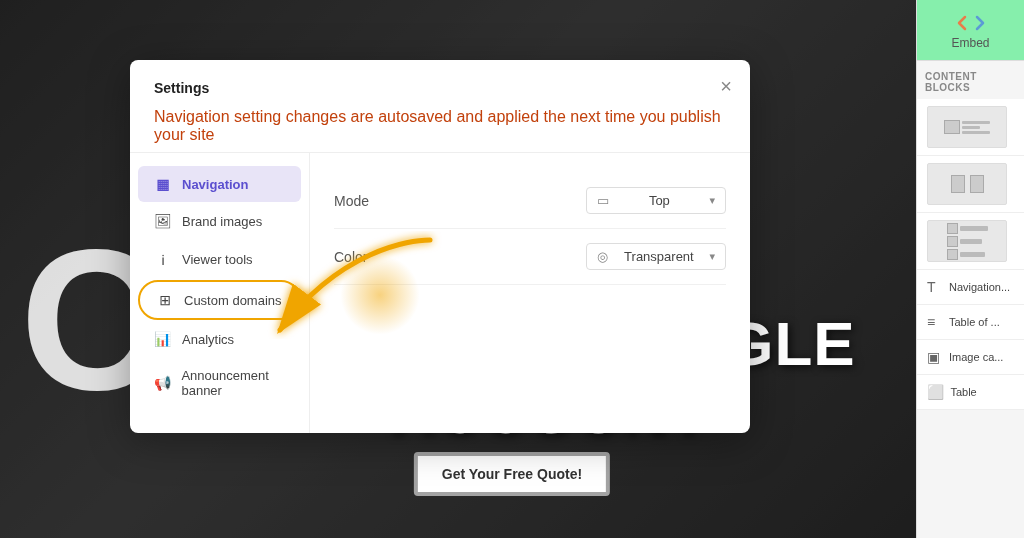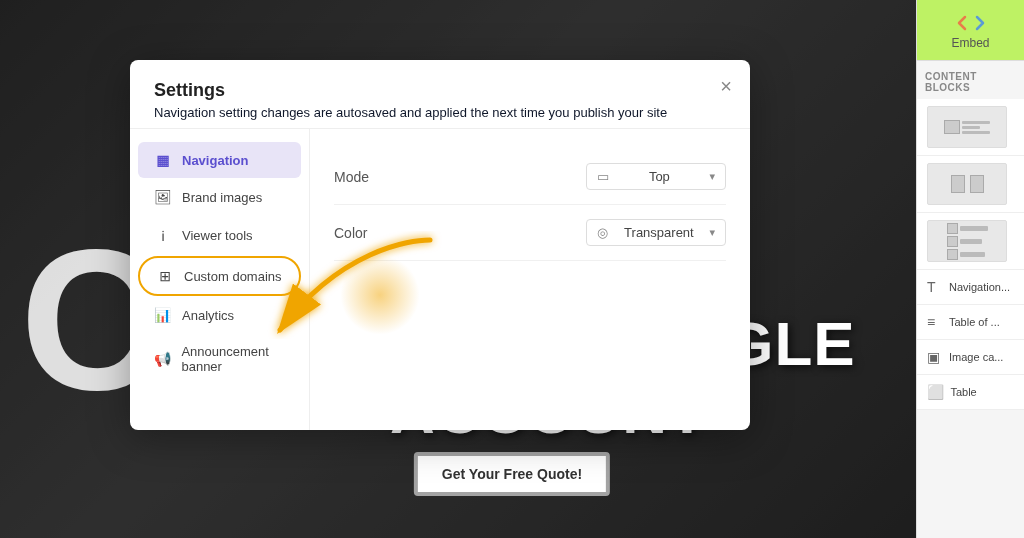--- a/index.html
+++ b/index.html
@@ -102,21 +102,21 @@
     
     .embed-btn {
       width: 100%;
       display: flex;
       flex-direction: column;
       align-items: center;
       justify-content: center;
       padding: 14px 8px 10px;
       border-bottom: 1px solid #ddd;
       cursor: pointer;
-      background: #bef264;
+      background: #86efac;
     }
     .embed-icon {
       width: 28px;
       height: 18px;
       margin-bottom: 4px;
     }
     .embed-label {
       font-size: 12px;
       color: #555;
       font-weight: 500;
@@ -202,28 +202,28 @@
       position: relative;
       display: flex;
       flex-direction: column;
       overflow: hidden;
     }
     .dialog-header {
       padding: 20px 24px 8px;
       border-bottom: 1px solid #eee;
     }
     .dialog-title {
-      font-size: 18px;
+      font-size: 14px;
       font-weight: 700;
       color: #222;
-      margin-bottom: 4px;
+      margin-bottom: 12px;
     }
     .dialog-subtitle {
-      font-size: 13px;
-      color: #0f172a;
+      font-size: 16px;
+      color: #c2410c;
     }
     .dialog-close {
       position: absolute;
       top: 16px;
       right: 18px;
       font-size: 20px;
       color: #888;
       cursor: pointer;
       background: none;
       border: none;

